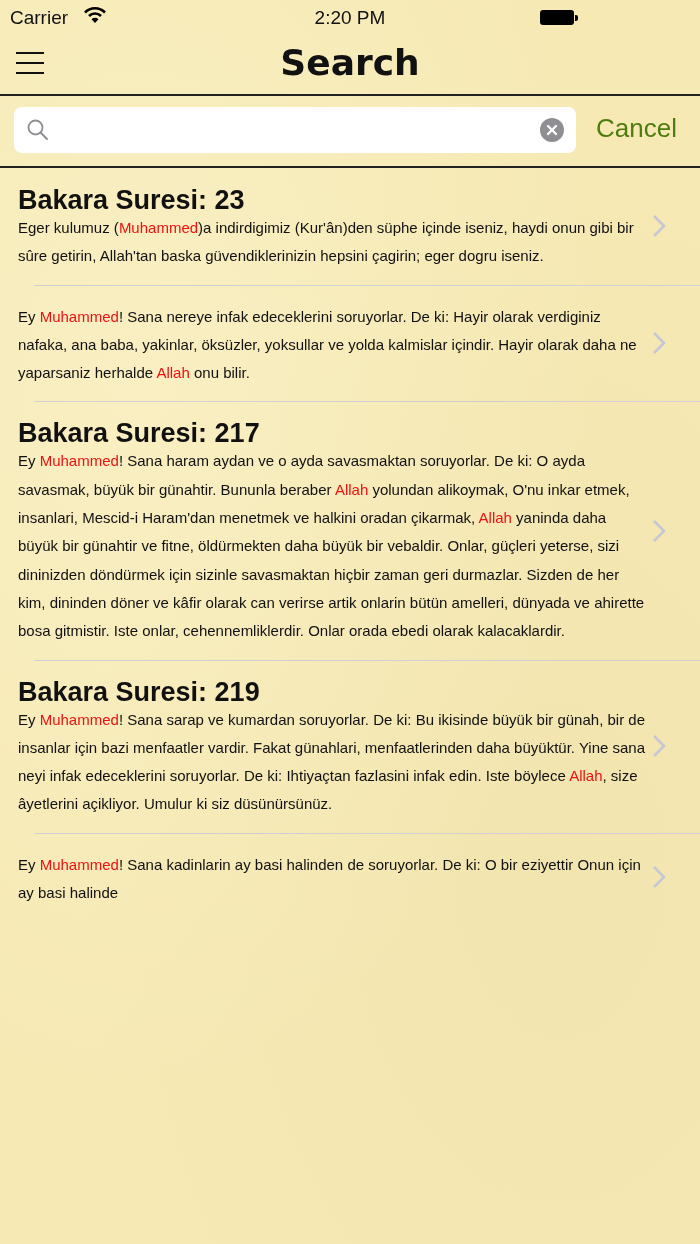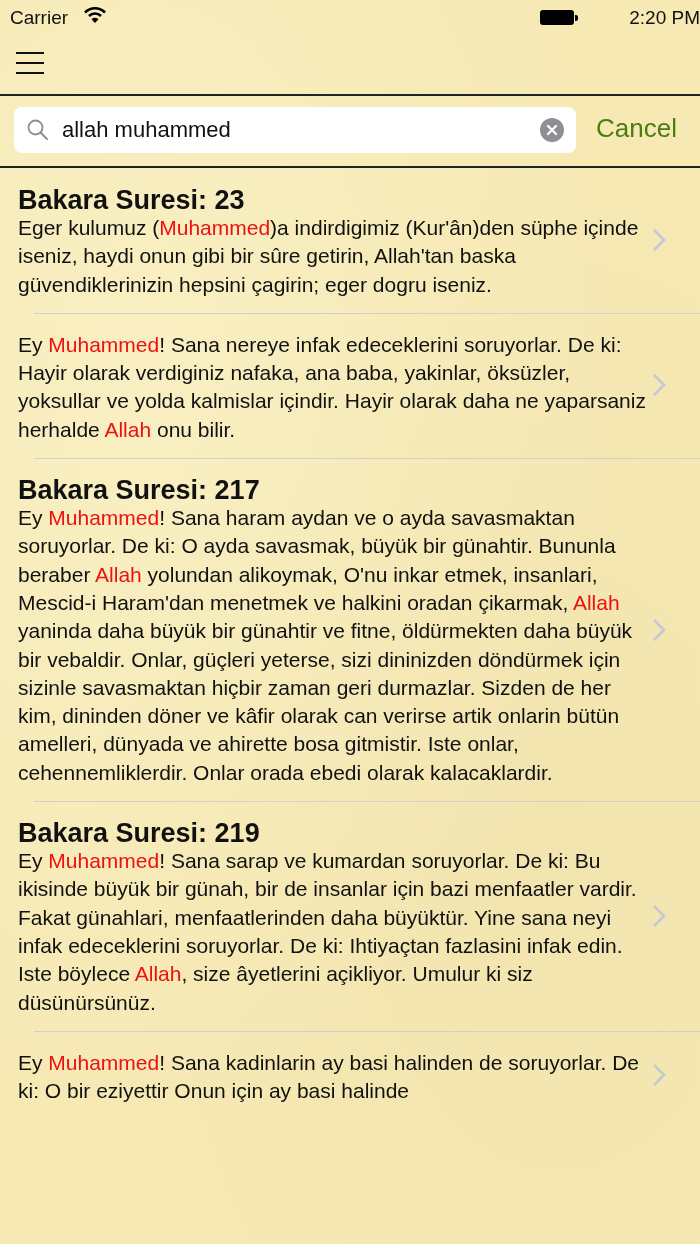--- a/index.html
+++ b/index.html
@@ -14,21 +14,21 @@
       font-family: "Liberation Sans", sans-serif;
       color: #111;
       position: relative;
     }
     .status-bar {
       position: absolute; top: 0; left: 0; width: 588px; height: 36px;
       font-size: 19px;
     }
     .carrier { position: absolute; left: 10px; top: 7px; }
     .wifi { position: absolute; left: 84px; top: 6px; width: 22px; height: 18px; }
-    .clock { position: absolute; left: 0; width: 700px; top: 7px; text-align: right; }
+    .clock { position: absolute; left: 0; width: 700px; top: 7px; text-align: center; }
     .battery { position: absolute; right: 10px; top: 10px; width: 38px; height: 15px; }
     .battery .body { position: absolute; left: 0; top: 0; width: 34px; height: 15px; background: #000; border-radius: 3px; }
     .battery .tip { position: absolute; right: 0; top: 5px; width: 3px; height: 6px; background: #000; border-radius: 0 2px 2px 0; }
 
     .nav-bar {
       position: absolute; top: 36px; left: 0; width: 700px; height: 58px;
       border-bottom: 2px solid #222;
     }
     .menu-btn { position: absolute; left: 16px; top: 14px; width: 30px; height: 26px; cursor: pointer; }
     .menu-btn span { position: absolute; left: 0; width: 28px; height: 2px; background: #111; }
@@ -64,21 +64,21 @@
     .results { position: absolute; top: 168px; left: 0; width: 700px; }
     .result-row {
       position: relative; padding: 18px 52px 14px 18px;
       cursor: pointer;
     }
     .result-row + .result-row::before {
       content: ""; position: absolute; top: 0; left: 34px; right: 0;
       height: 1px; background: #cfcfd4;
     }
     .result-title { font-weight: bold; font-size: 27px; line-height: 28px; }
-    .result-text { font-size: 21px; line-height: 28.3px; }
+    .result-text { font-size: 15px; line-height: 28.3px; }
     .hl { color: #ee1111; }
     .chevron {
       position: absolute; right: 34px; top: 50%; margin-top: -12px; width: 14px; height: 24px;
     }
   </style>
 </head>
 <body>
 
 <div class="status-bar">
   <span class="carrier">Carrier</span>
@@ -95,31 +95,31 @@
       <span class="tip"></span>
   </span>
 </div>
 
 <div class="nav-bar">
   <div class="menu-btn">
     <span style="top:2px"></span>
     <span style="top:12px"></span>
     <span style="top:22px"></span>
   </div>
+  <div class="nav-title">Search</div>
 </div>
 
 <div class="search-bar">
   <div class="search-field">
     <span class="search-icon">
       <svg width="24" height="24" viewBox="0 0 24 24">
         <circle cx="9.5" cy="9.5" r="7" stroke="#8e8e93" stroke-width="1.8" fill="none"></circle>
         <line x1="14.5" y1="14.5" x2="21" y2="21" stroke="#8e8e93" stroke-width="2" stroke-linecap="round"></line>
       </svg>
     </span>
-    <input class="search-input" type="text" value="allah muhammed" style="">
     <span class="clear-btn">
       <svg width="12" height="12" viewBox="0 0 12 12">
         <line x1="2" y1="2" x2="10" y2="10" stroke="#fff" stroke-width="2.4" stroke-linecap="round"></line>
         <line x1="10" y1="2" x2="2" y2="10" stroke="#fff" stroke-width="2.4" stroke-linecap="round"></line>
       </svg>
     </span>
   </div>
   <span class="cancel-btn">Cancel</span>
 </div>
 

